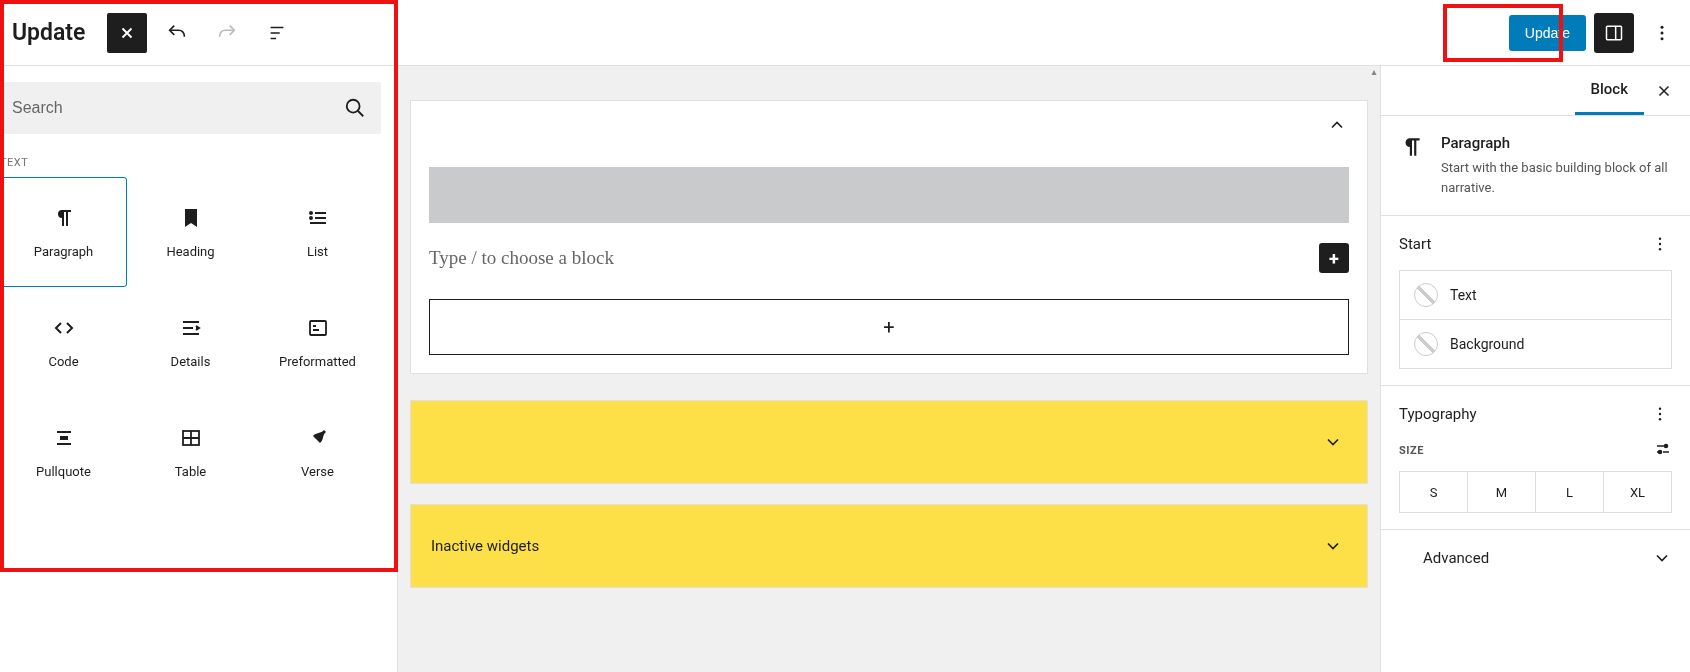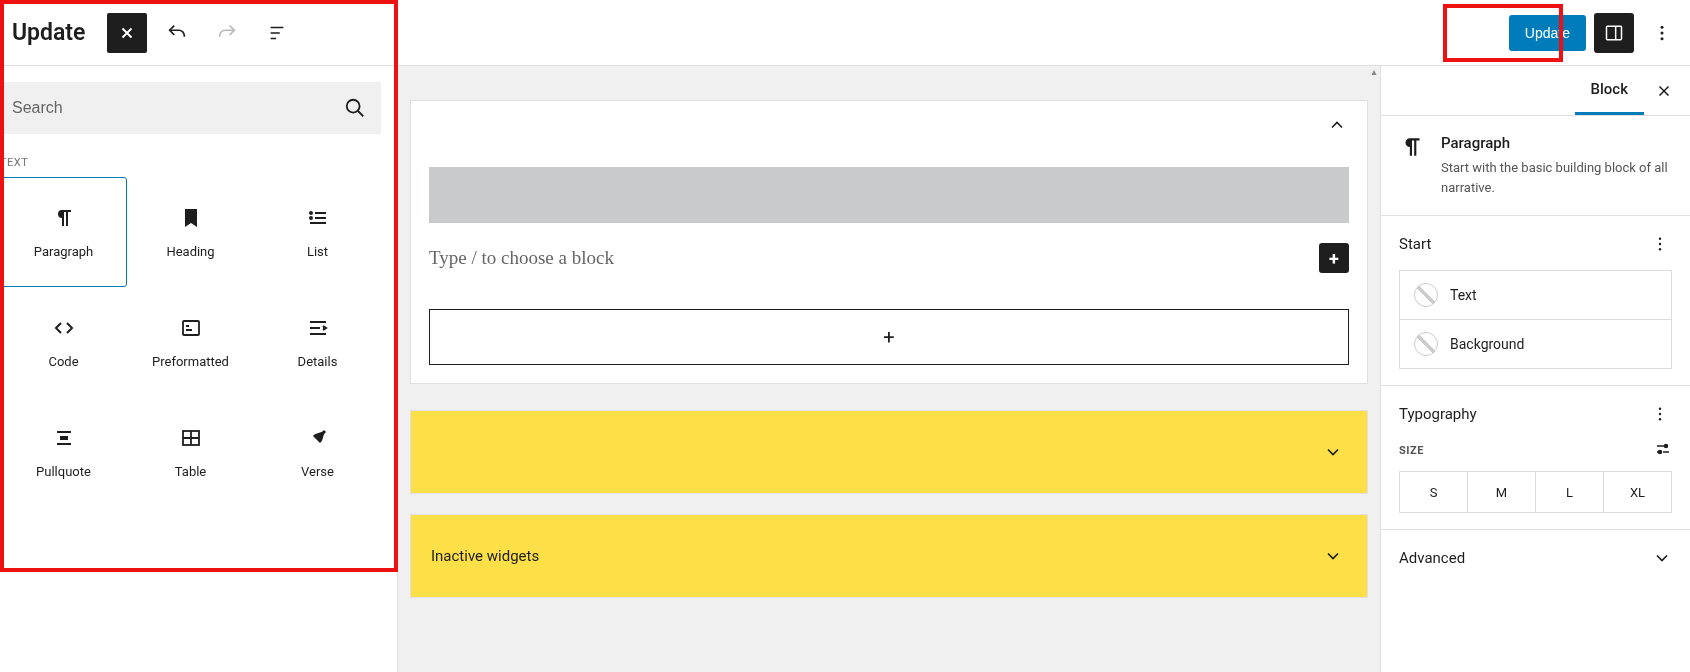--- a/index.html
+++ b/index.html
@@ -35,21 +35,21 @@
   
   
   .canvas { flex: 1; background: #f0f0f1; padding: 34px 12px 0 12px; overflow-y: auto; position:relative;}
   .scroll-handle { position:absolute; top: 0px; right: 0; width:12px; height:56px; background:transparent; display:flex; align-items:flex-start; justify-content:center;}
   .scroll-handle .chev { font-size:10px; color:#888;}
   .widget-area { background: #fff; border: 1px solid #e0e0e0; margin-bottom: 26px; position:relative;}
   .area-header { display: flex; align-items: center; justify-content: flex-end; padding: 10px 16px; }
   .area-toggle { width: 28px; height: 28px; display:flex; align-items:center; justify-content:center; cursor:pointer;}
   .area-body { padding: 18px; }
   .placeholder-block { background: #c9cacb; height: 56px; margin-bottom: 20px;}
-  .paragraph-input-row { display:flex; align-items:center; gap:14px; margin-bottom: 36px;}
+  .paragraph-input-row { display:flex; align-items:center; gap:14px; margin-bottom: 26px;}
   .paragraph-placeholder { color: #666; font-size: 19px; font-family: Georgia, serif; flex:1;}
   .plus-chip { width: 30px; height: 30px; background: #1e1e1e; color: #fff; display:flex; align-items:center; justify-content:center; border-radius: 3px; font-size:18px; font-weight:bold; cursor:pointer;}
   .appender { border: 1px solid #1e1e1e; height: 56px; display:flex; align-items:center; justify-content:center; cursor:pointer;}
   .appender .plus { font-size: 20px; color:#1e1e1e;}
   .collapsed-area { background: #fde047; border: 1px solid #e0e0e0; height: 84px; display:flex; align-items:center; justify-content:space-between; padding: 0 20px; margin-bottom:20px;}
   .collapsed-area.empty-title { justify-content:flex-end;}
   .collapsed-title { font-size: 15px; }
   
   
   .settings { width: 310px; border-left: 1px solid #e0e0e0; display:flex; flex-direction:column; overflow-y:auto;}
@@ -68,21 +68,21 @@
   .color-row { border:1px solid #ddd; padding: 12px 14px; display:flex; align-items:center; gap:12px; cursor:pointer;}
   .color-row + .color-row { border-top:none;}
   .swatch { width:24px; height:24px; border-radius:50%; border:1px solid #ccc; background:linear-gradient(45deg, transparent 45%, #ccc 45%, #ccc 55%, transparent 55%);}
   .color-label { font-size: 14px;}
   .size-label { font-size: 11px; text-transform:uppercase; letter-spacing:.5px; color:#555;}
   .size-row-head { display:flex; align-items:center; justify-content:space-between; margin-bottom:10px;font-weight:bold;}
   .size-buttons { display:flex; border:1px solid #ddd;}
   .size-btn { flex:1; height:40px; display:flex; align-items:center; justify-content:center; font-size:13px; cursor:pointer; background:#fff;}
   .size-btn + .size-btn { border-left:1px solid #ddd;}
   .adv-panel { padding: 18px; display:flex; align-items:center; justify-content:space-between; cursor:pointer;}
-  .adv-title { font-size: 15px;}
+  .adv-title { font-size: 15px; margin-left: 24px;}
   
   
   .hl-box { position: absolute; border: 4px solid #e11; pointer-events: none; z-index: 50;}
   .hl1 { left: 0px; top: 0px; width: 398px; height: 572px;}
   .hl2 { left: 1443px; top: 4px; width: 120px; height: 58px;}
   
 </style>
 </head>
 <body>
 
@@ -178,35 +178,35 @@
         <div class="block-item">
           <span>
             <svg width="24" height="24" viewBox="0 0 24 24" fill="none" stroke="#1e1e1e" stroke-width="2">
               <path d="M9 7l-5 5 5 5M15 7l5 5-5 5"></path>
             </svg>
           </span>
           <span class="block-label">Code</span>
         </div>
         <div class="block-item">
           <span>
+            <svg width="24" height="24" viewBox="0 0 24 24" fill="none" stroke="#1e1e1e" stroke-width="2">
+              <path d="M4 6h16M4 12h10M4 18h16"></path>
+              <path d="M17 10l3 2-3 2" fill="#1e1e1e"></path>
+            </svg>
+          </span>
+          <span class="block-label">Details</span>
+        </div>
+        <div class="block-item">
+          <span>
             <svg width="24" height="24" viewBox="0 0 24 24" fill="none" stroke="#1e1e1e" stroke-width="1.8">
               <rect x="4" y="5" width="16" height="14" rx="1"></rect>
               <path d="M7 10h3M7 14h6"></path>
             </svg>
           </span>
           <span class="block-label">Preformatted</span>
-        </div>
-        <div class="block-item">
-          <span>
-            <svg width="24" height="24" viewBox="0 0 24 24" fill="none" stroke="#1e1e1e" stroke-width="2">
-              <path d="M4 6h16M4 12h10M4 18h16"></path>
-              <path d="M17 10l3 2-3 2" fill="#1e1e1e"></path>
-            </svg>
-          </span>
-          <span class="block-label">Details</span>
         </div>
         <div class="block-item">
           <span>
             <svg width="24" height="24" viewBox="0 0 24 24" fill="none" stroke="#1e1e1e" stroke-width="2">
               <path d="M5 6h14M5 18h14"></path>
               <rect x="8" y="10" width="8" height="4" fill="#1e1e1e" stroke="none"></rect>
             </svg>
           </span>
           <span class="block-label">Pullquote</span>
         </div>

